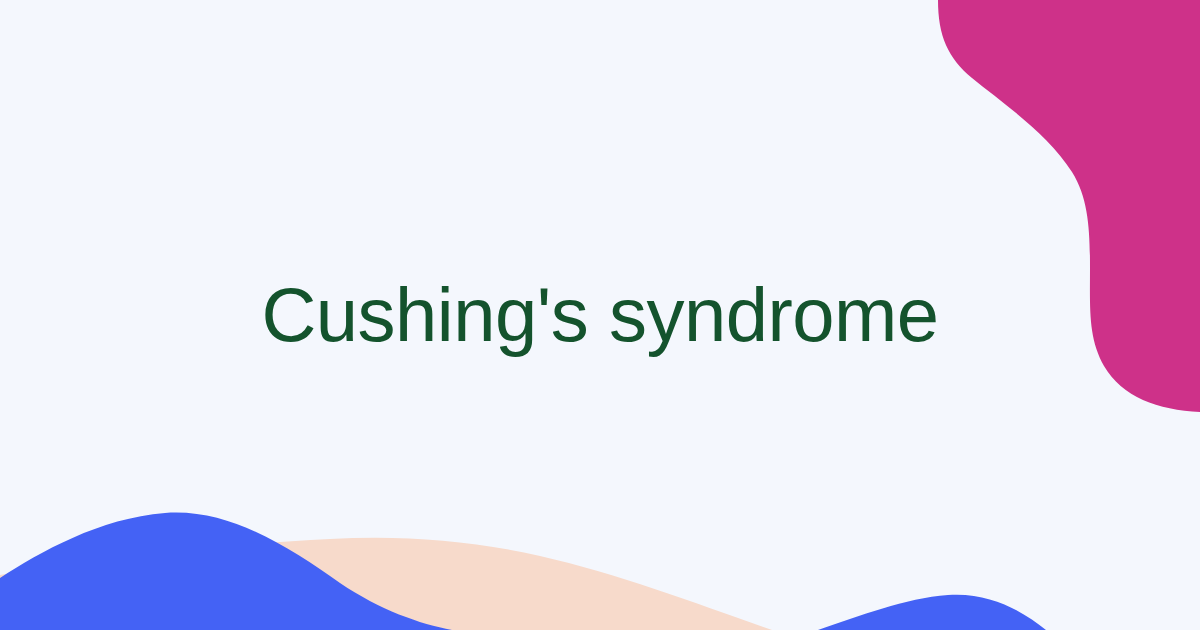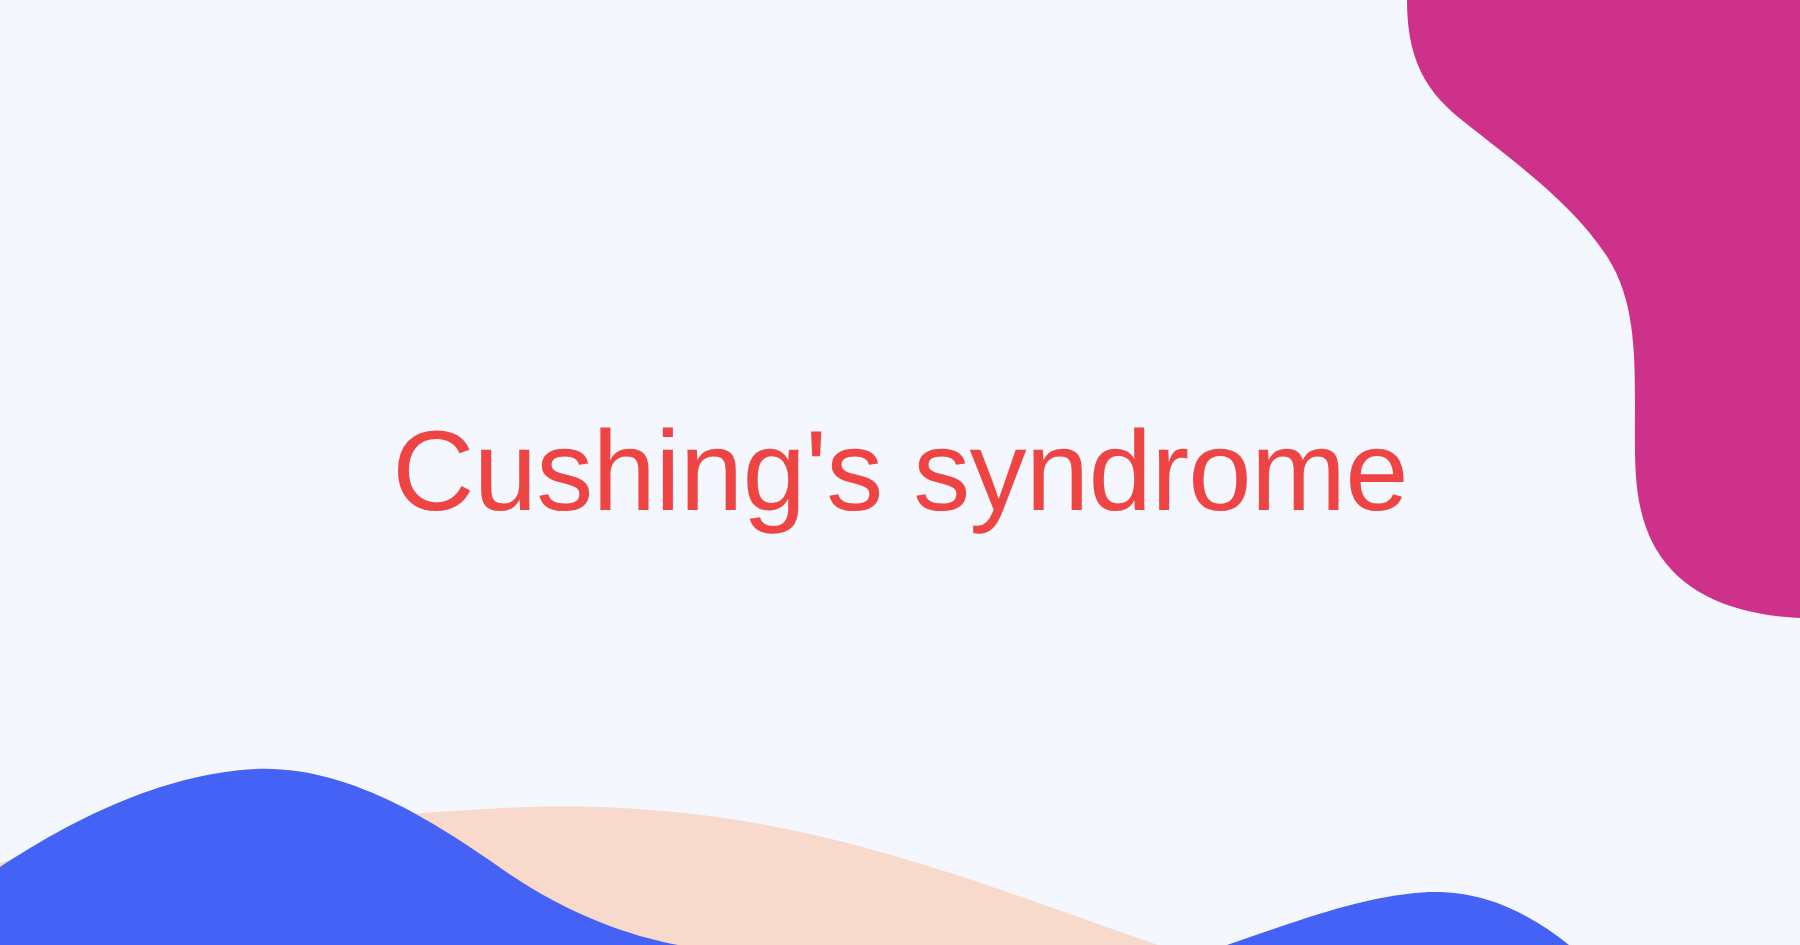--- a/index.html
+++ b/index.html
@@ -37,21 +37,21 @@
     align-items: center;
     justify-content: center;
     pointer-events: none;
   }
   #page-title {
     font-family: "Liberation Sans", sans-serif;
     font-size: 76px;
     font-weight: 400;
     line-height: 1.1;
     letter-spacing: -0.5px;
-    color: #ef4444;
+    color: #14532d;
     text-align: center;
     max-width: 1040px;
     margin: 0;
     padding: 0 80px;
     box-sizing: border-box;
     white-space: pre-wrap;
   }
 </style>
 </head>
 <body>

